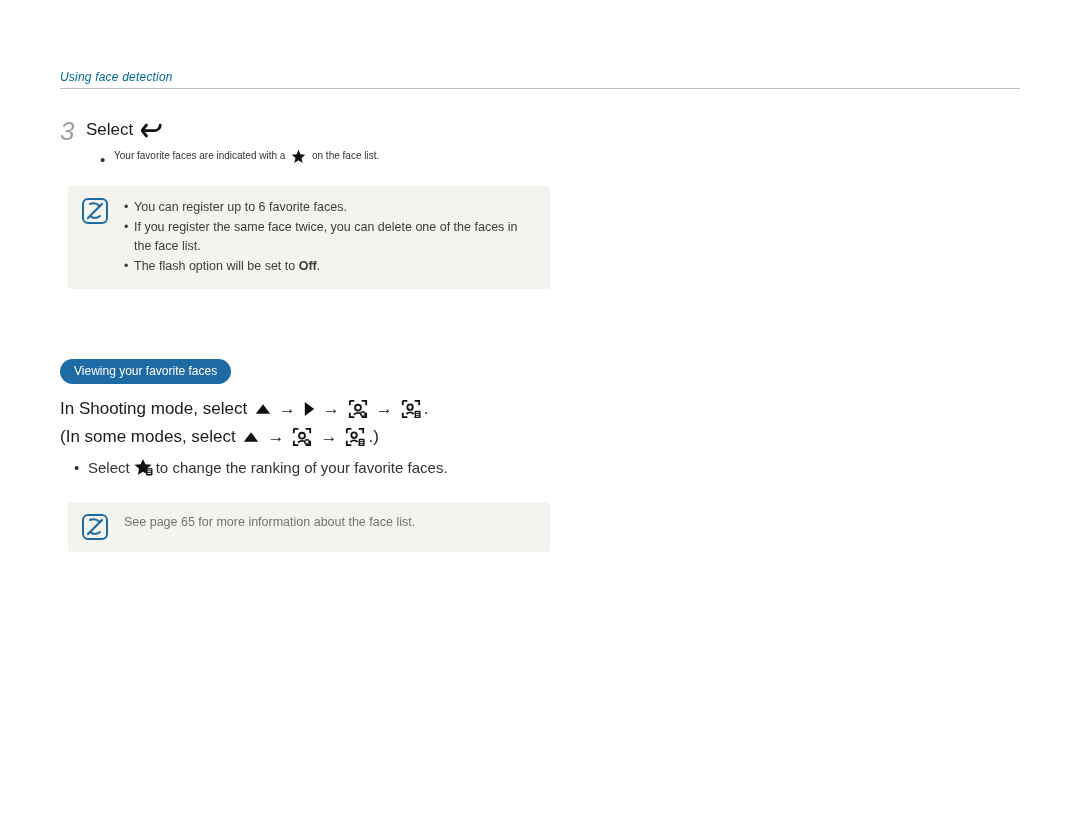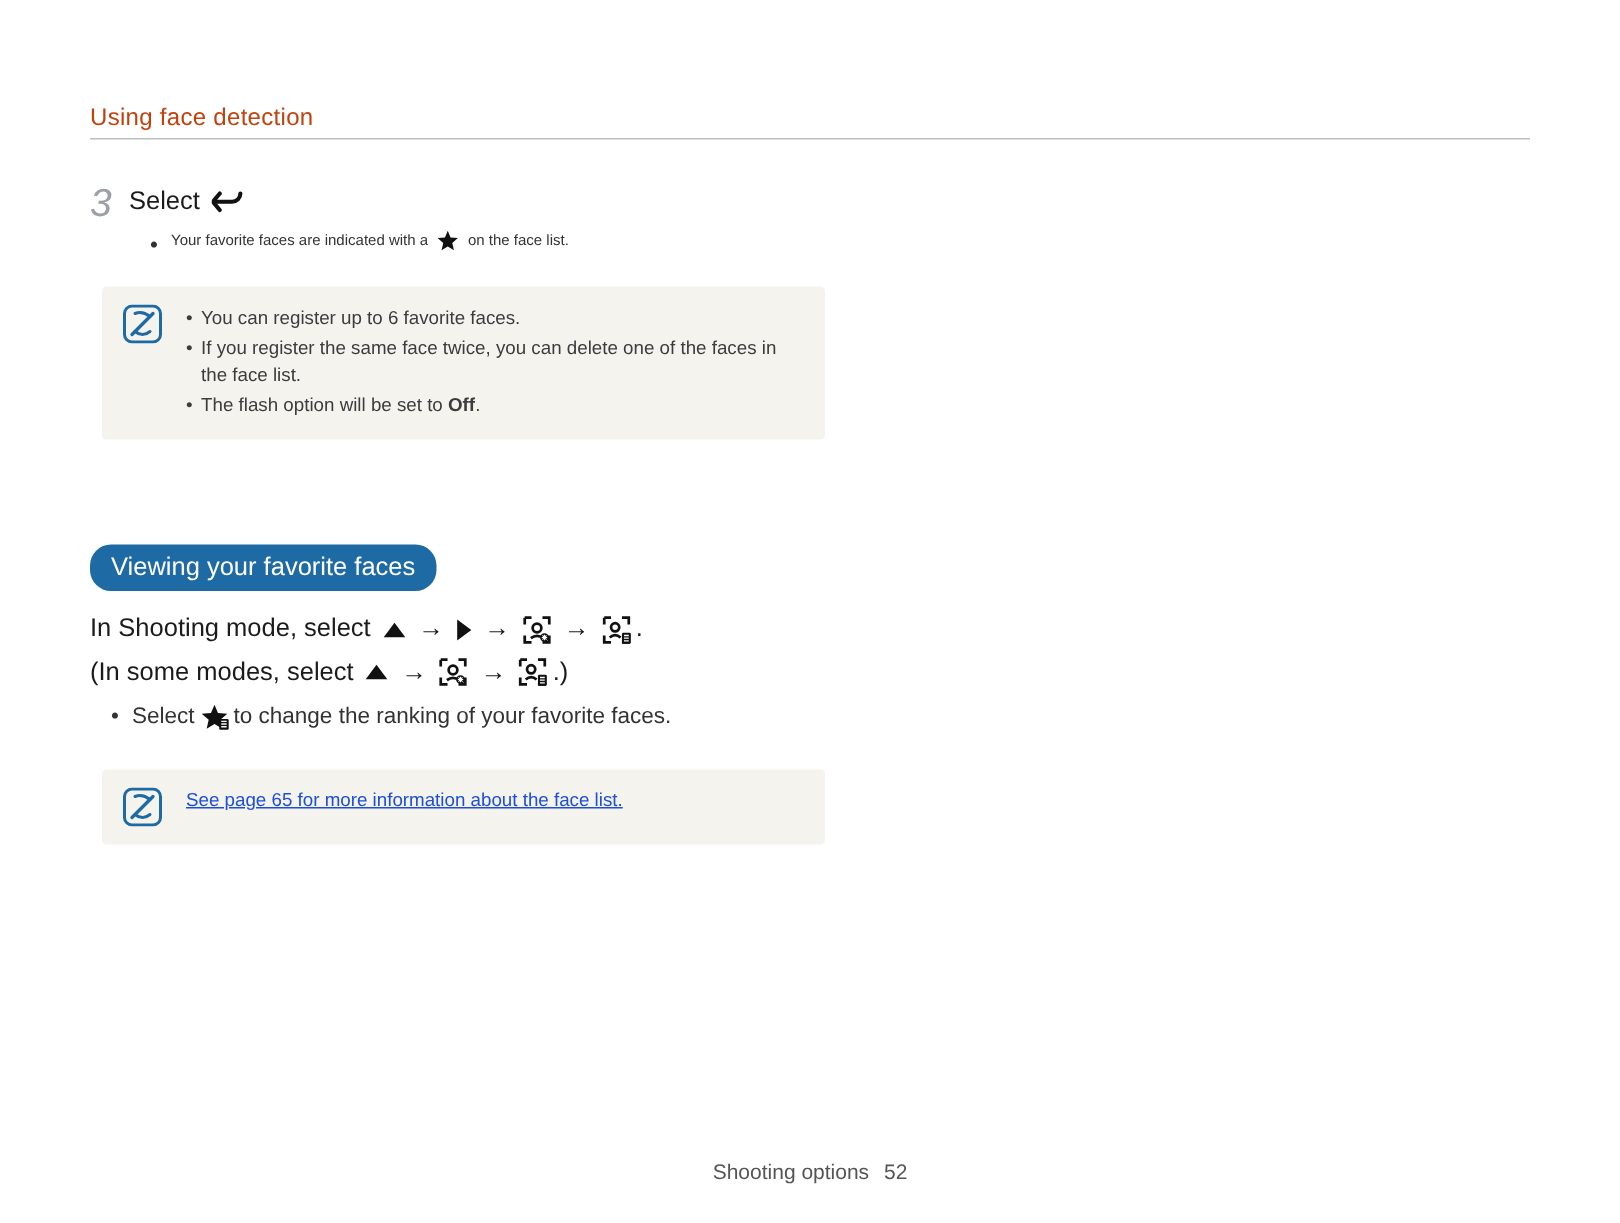--- a/index.html
+++ b/index.html
@@ -13,25 +13,26 @@
     -webkit-font-smoothing: antialiased;
   }
   .page {
     position: relative;
     width: 1080px;
     height: 815px;
     box-sizing: border-box;
     padding: 70px 60px 0 60px;
   }
   .header-title {
-    font-size: 16px;
+    font-size: 12px;
     font-weight: 300;
-    color: #c2410c;
+    color: #0369a1;
     letter-spacing: 0.2px;
     margin: 0 0 4px 0;
+    font-style: italic;
   }
   .header-rule {
     border: none;
     border-top: 1px solid #bfbfbf;
     margin: 0 0 28px 0;
   }
   .content {
     width: 490px;
   }
   .step {
@@ -99,31 +100,30 @@
   }
   .note-list > li::before {
     content: "•";
     position: absolute;
     left: 0;
     top: 0;
   }
   .note-list .strong { font-weight: bold; }
   .note-single {
     font-size: 12.5px;
-    color: #1d4ed8;
+    color: #737373;
     line-height: 1.4;
     flex: 1;
-    text-decoration: underline;
   }
   .spacer { height: 70px; }
   .pill {
     display: inline-block;
     background: #1e6aa4;
     color: #ffffff;
-    font-size: 17px;
+    font-size: 12px;
     font-weight: 500;
     padding: 5px 14px 6px 14px;
     border-radius: 14px;
     margin: 0 0 12px 0;
   }
   .line {
     font-size: 17px;
     color: #1b1b1b;
     line-height: 1.55;
     margin: 0 0 2px 0;
@@ -342,18 +342,14 @@
       <span class="note-icon">
         <svg width="26" height="26">
             <use href="#i-note"></use>
           </svg>
       </span>
       <div class="note-single">See page 65 for more information about the face list.</div>
     </div>
 
   </div>
 
-  <div class="footer">
-    <span>Shooting options</span>
-    <span class="pn">52</span>
-  </div>
 
 </div>
 
 </body></html>

